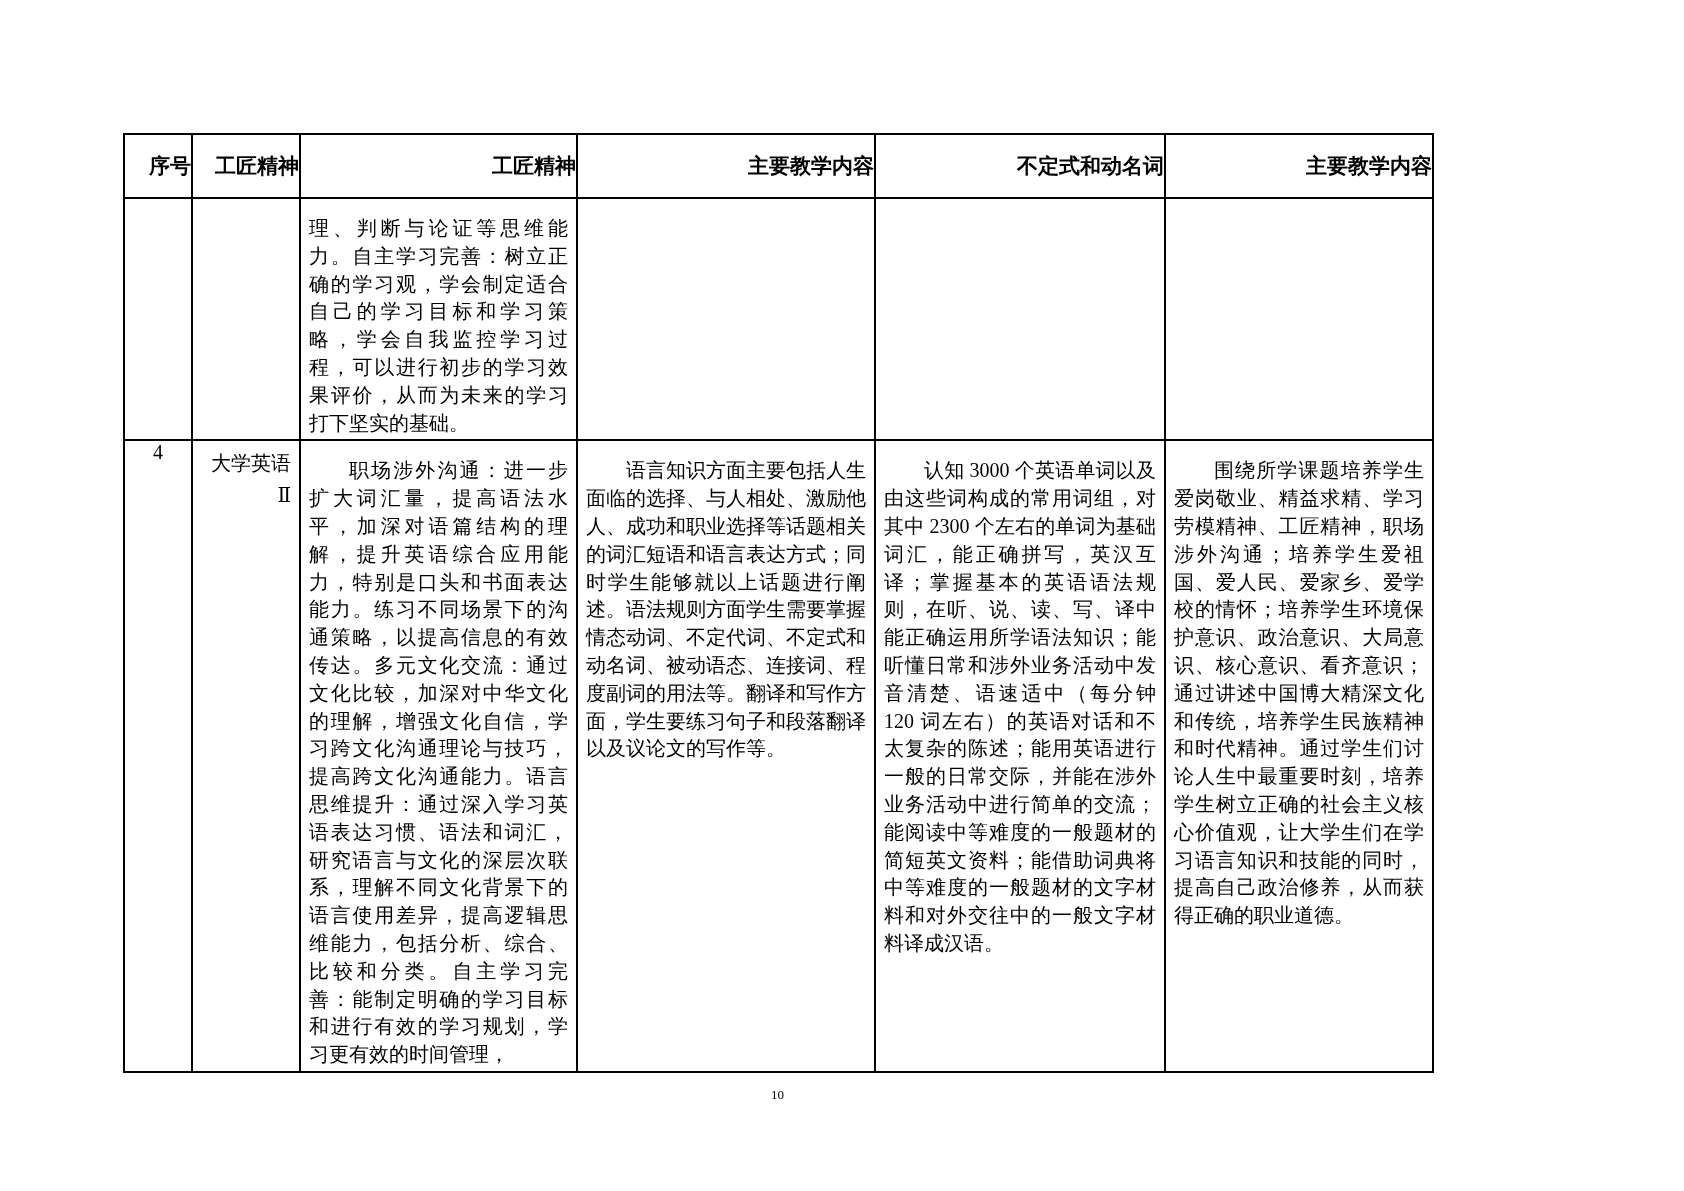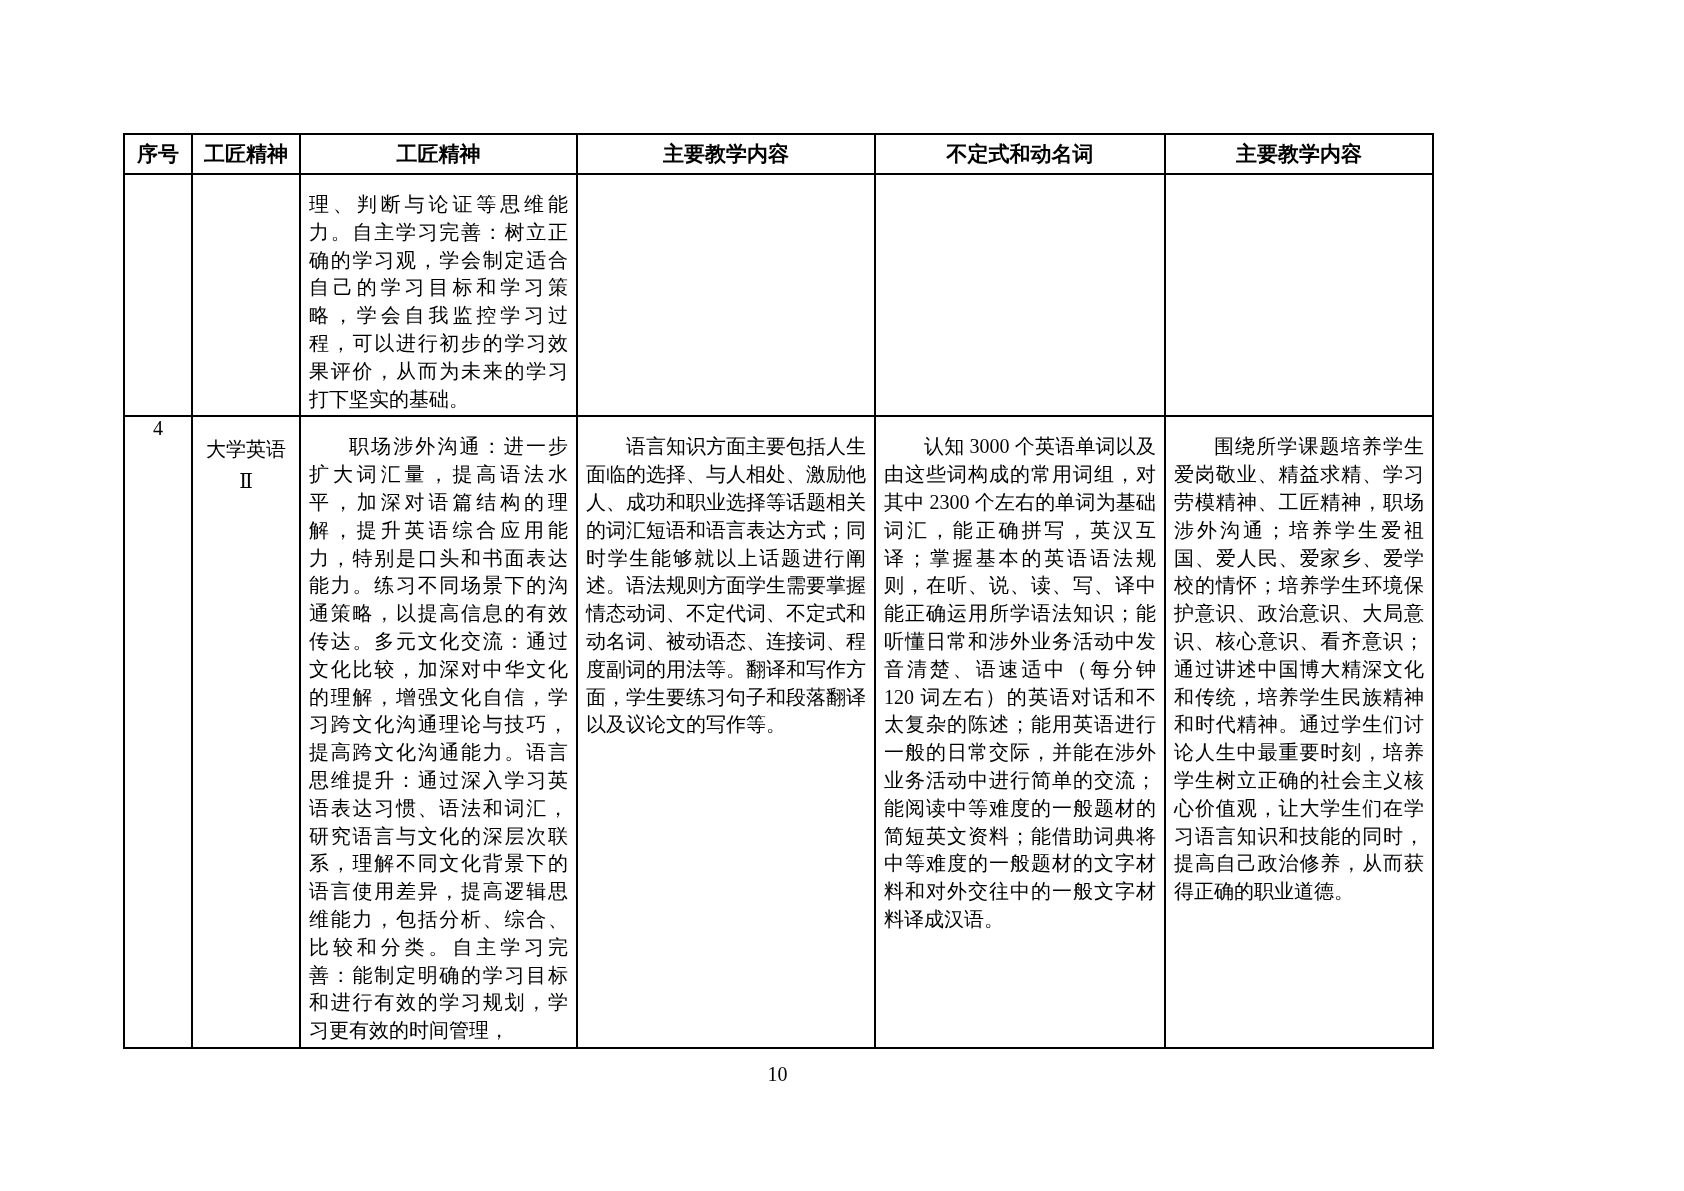--- a/index.html
+++ b/index.html
@@ -19,53 +19,53 @@
     table-layout: fixed;
     border-collapse: collapse;
   }
   table.course-table th,
   table.course-table td {
     border: 2px solid #000000;
     overflow: hidden;
     vertical-align: top;
   }
   tr.header-row th {
-    height: 40px;
+    height: 64px;
     font-size: 21px;
     font-weight: bold;
-    text-align: center;
+    text-align: right;
     vertical-align: middle;
   }
   tr.row-cont { height: 207px; }
   tr.row-main { height: 585px; }
   td.text-cell { padding: 16px 8px 2px 8px; }
   .para {
     font-size: 20px;
     line-height: 27.8px;
     text-align: justify;
     text-justify: inter-character;
   }
   .para.indent { text-indent: 2em; }
   td.seq-cell {
     vertical-align: middle;
     text-align: center;
     font-size: 20px;
   }
   td.course-cell {
     vertical-align: middle;
-    text-align: center;
-    padding: 16px 8px;
+    text-align: right;
+    padding: 6px 8px;
     font-size: 20px;
     line-height: 32px;
   }
   .page-number {
     width: 1309px;
     margin-top: 14px;
     text-align: center;
-    font-size: 20px;
+    font-size: 13px;
   }
 </style>
 </head>
 <body>
 
 <div class="content">
   <table class="course-table">
     <colgroup>
       <col style="width:68px">
       <col style="width:108px">

